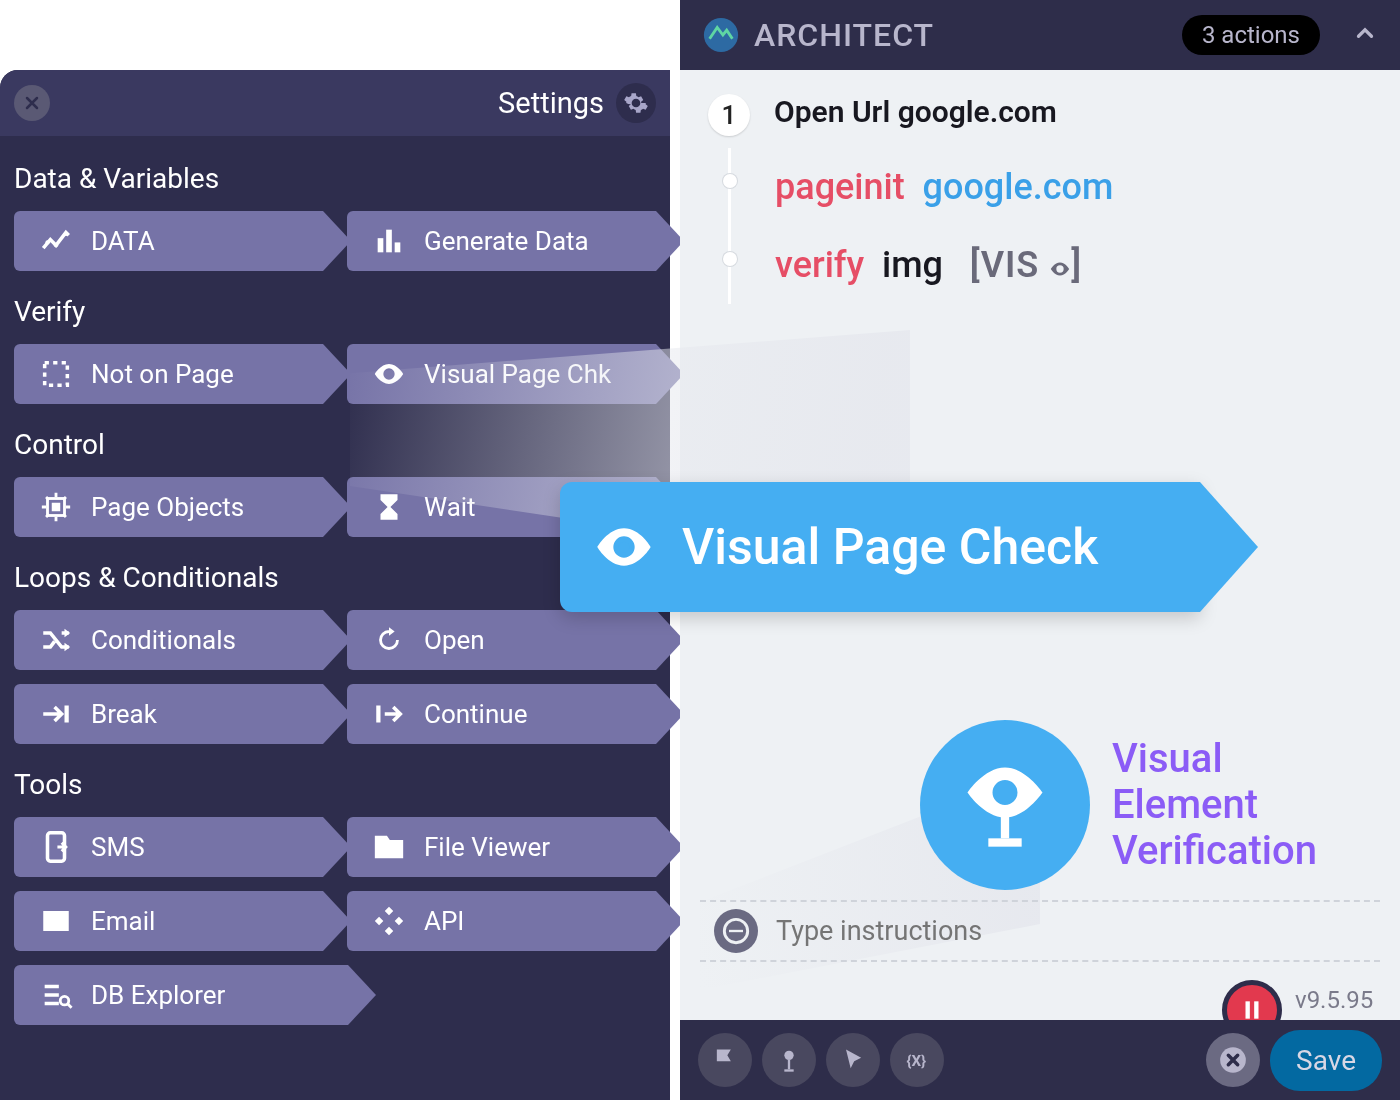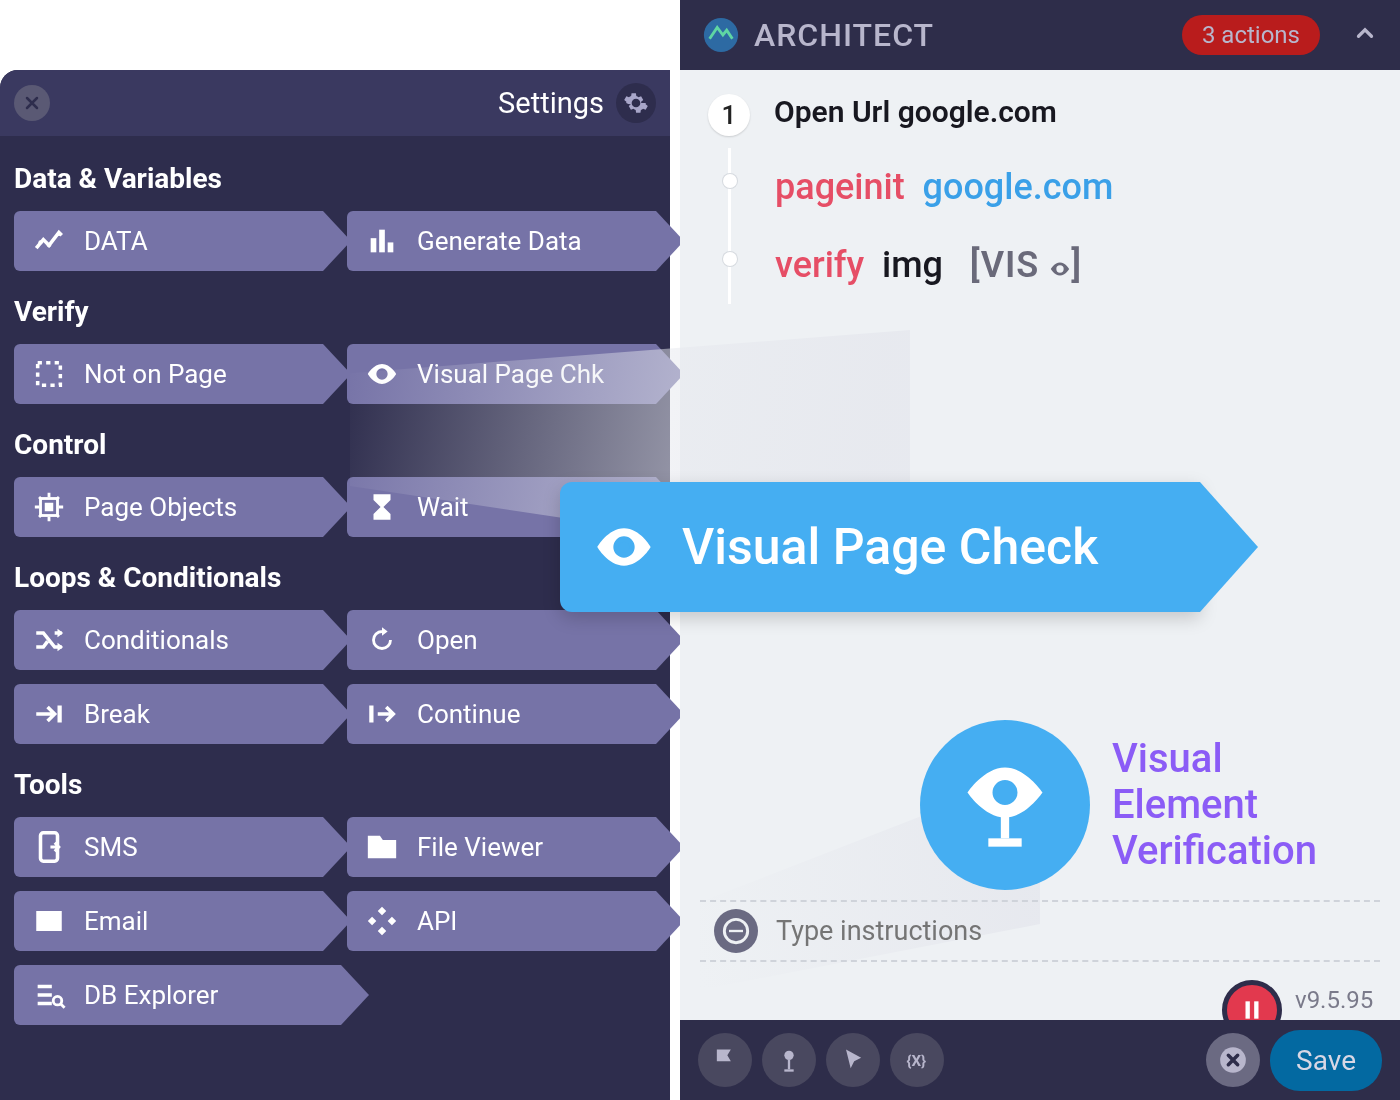--- a/index.html
+++ b/index.html
@@ -8,34 +8,34 @@
 
 .left-panel { position:absolute; left:0; top:70px; width:670px; height:1030px; background:#2e2d4d; border-radius:18px 0 0 0; }
 .lp-header { display:flex; align-items:center; height:66px; padding:0 14px; background:#3a3960; border-radius:18px 0 0 0; }
 .close-pill { width:36px; height:36px; border-radius:50%; background:#5a5974; display:flex; align-items:center; justify-content:center; color:#2e2d4d; }
 .close-pill svg { width:20px; height:20px; }
 .lp-header .spacer { flex:1; }
 .settings-lbl { color:#fff; font-size:29px; margin-right:12px; }
 .gear { width:40px; height:40px; border-radius:50%; background:#2e2d4d; display:flex; align-items:center; justify-content:center; color:#a8a6c9; }
 .gear svg { width:26px; height:26px; }
 .lp-body { padding:10px 14px 0 14px; }
-.section-title { color:#fff; font-weight:700; font-size:28px; margin:24px 0 16px 0; }
+.section-title { color:#fff; font-weight:400; font-size:28px; margin:24px 0 16px 0; }
 .section-title.first { margin-top:16px; }
 .row { display:flex; gap:24px; margin-bottom:14px; }
-.chip { position:relative; height:60px; flex:1; background:#7673a7; color:#fff; display:flex; align-items:center; padding:0 18px; border-radius:6px 0 0 6px; font-size:26px; }
+.chip { position:relative; height:60px; flex:1; background:#7673a7; color:#fff; display:flex; align-items:center; padding:0 25px; border-radius:6px 0 0 6px; font-size:26px; }
 .chip::after { content:""; position:absolute; right:-28px; top:0; width:0; height:0; border-top:30px solid transparent; border-bottom:30px solid transparent; border-left:28px solid #7673a7; }
 .chip .ico { width:34px; height:34px; margin-right:18px; display:flex; align-items:center; justify-content:center; }
 .chip .ico svg { width:34px; height:34px; fill:#fff; }
 
 
 .right-panel { position:absolute; left:680px; top:0; width:720px; height:1100px; }
 .rp-header { height:70px; background:#2e2d4a; display:flex; align-items:center; gap:14px; padding:0 22px; }
 .logo { width:38px; height:38px; }
 .app-title { letter-spacing:1px; color:#b8b6cc; font-size:32px; font-weight:500; }
-.actions-pill { margin-left:auto; background:#b91c1c; color:#b8b6cc; font-size:24px; padding:6px 20px; border-radius:22px; }
+.actions-pill { margin-left:auto; background:#000000; color:#b8b6cc; font-size:24px; padding:6px 20px; border-radius:22px; }
 .chevron { color:#b8b6cc; margin-left:18px; }
 .chevron svg { width:26px; height:26px; }
 .rp-body { background:#eef1f4; height:950px; position:relative; padding:24px 28px; }
 .step { display:flex; gap:24px; }
 .step-num { width:42px; height:42px; border-radius:50%; background:#fff; display:flex; align-items:center; justify-content:center; font-size:26px; font-weight:500; color:#222; box-shadow:0 1px 2px rgba(0,0,0,.15); }
 .step-title { font-size:30px; font-weight:600; color:#181820; }
 .sub-steps { margin-left:20px; border-left:3px solid #fff; padding-left:0; margin-top:12px; }
 .sub { position:relative; padding:18px 0 18px 44px; font-size:36px; }
 .sub::before { content:""; position:absolute; left:-8px; top:26px; width:14px; height:14px; border-radius:50%; background:#fff; box-shadow:0 0 0 1px #d6dadf; }
 .kw-red { color:#e64e66; font-weight:500; }

